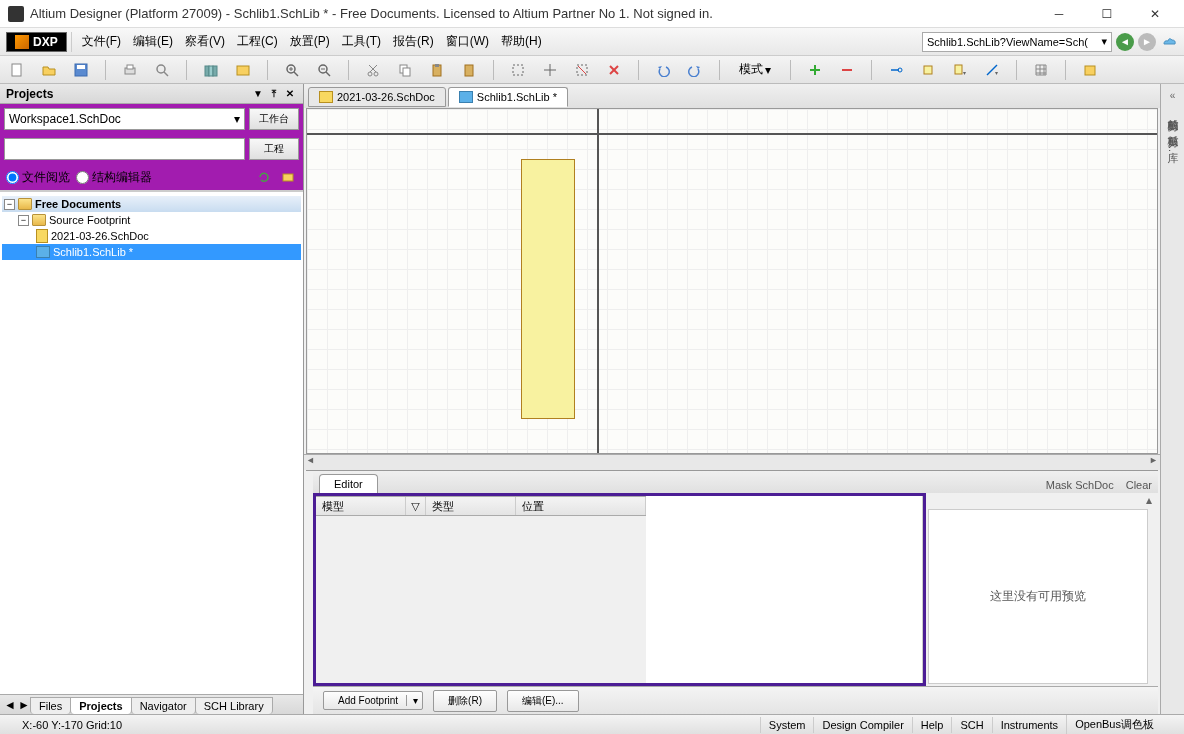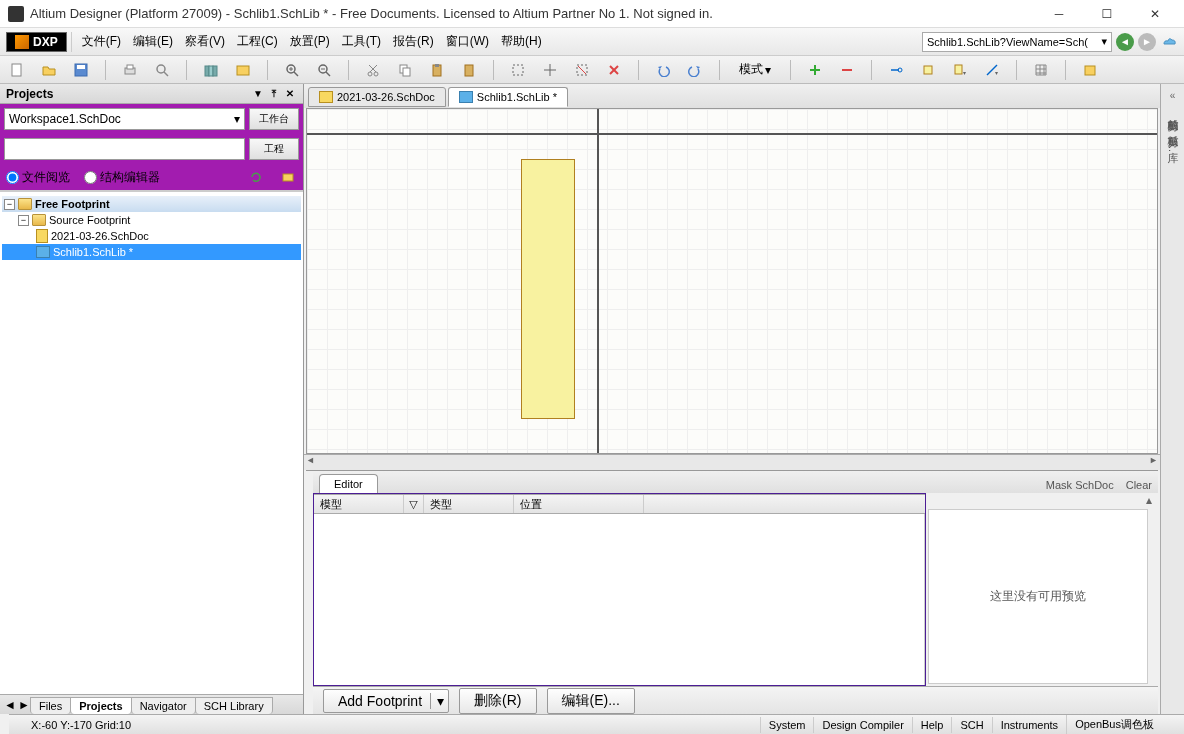--- a/index.html
+++ b/index.html
@@ -33,21 +33,21 @@
 
 
 .projects-panel { width: 304px; background: #a21caf; border-right: 1px solid #999; display: flex; flex-direction: column; }
 .panel-header { height: 20px; background: linear-gradient(#e8e8e8,#d8d8d8); display: flex; align-items: center; padding: 0 6px; font-weight: bold; border-bottom: 1px solid #aaa; }
 .panel-header .hdr-spacer { flex: 1; }
 .panel-header .hdr-btn { width: 14px; height: 14px; cursor: pointer; margin-left: 2px; font-size:10px; display:flex;align-items:center;justify-content:center; }
 .workspace-row { display: flex; align-items: center; padding: 4px; gap: 4px; }
 .workspace-dd { flex: 1; height: 22px; border: 1px solid #999; background: #fff; padding: 0 4px; display: flex; align-items: center; }
 .workspace-dd .dd-arrow { margin-left: auto; }
 .side-btn { width: 50px; height: 22px; border: 1px solid #999; background: linear-gradient(#f8f8f8,#e0e0e0); cursor: pointer; font-size:10px; }
-.radio-row { display: flex; align-items: center; padding: 4px 6px; gap: 14px; border-bottom: 1px solid #ccc; }
+.radio-row { display: flex; align-items: center; padding: 4px 6px; gap: 6px; border-bottom: 1px solid #ccc; }
 .radio-row label { display: flex; align-items: center; gap: 3px; cursor: pointer; }
 .radio-row .rb-spacer { flex: 1; }
 .radio-row .rb-icon { width: 18px; height: 18px; display:flex;align-items:center;justify-content:center; cursor:pointer; }
 .tree { flex: 1; background: #fff; padding: 4px 2px; overflow: auto; border-top:1px solid #ccc; }
 .tree-row { display: flex; align-items: center; height: 16px; padding: 0 2px; cursor: pointer; gap: 3px; font-size:11px; }
 .tree-row .expander { width: 11px; height: 11px; border: 1px solid #888; display: flex; align-items: center; justify-content: center; font-size: 9px; line-height: 1; background:#fff; }
 .tree-row .folder-icon { width: 14px; height: 12px; background: linear-gradient(#fce38a,#e8b84a); border: 1px solid #b8923a; border-radius: 1px; }
 .tree-row .doc-icon { width: 12px; height: 14px; background: #f8d860; border: 1px solid #b89020; }
 .tree-row .lib-icon { width: 14px; height: 12px; background: #5bb0e8; border: 1px solid #3a80b0; position:relative; }
 .tree-row.highlighted { background: linear-gradient(#e8f0fa,#c8dcf0); }
@@ -80,31 +80,31 @@
 .editor-pane { height: 244px; display: flex; flex-direction: column; border-top: 1px solid #999; margin: 0 2px; padding-left: 7px; }
 .editor-tabrow { height: 22px; background: linear-gradient(#f0f0f0,#e0e0e0); display: flex; align-items: flex-end; }
 .editor-tab { padding: 3px 14px; border: 1px solid #999; background: #fff; border-bottom: none; margin-left: 6px; font-size:11px; border-radius: 4px 4px 0 0; }
 .editor-tabrow .et-spacer { flex: 1; }
 .editor-tabrow .et-link { padding: 2px 6px; color: #555; cursor: pointer; font-size:11px; }
 .model-grid-hdr { height: 20px; background: linear-gradient(#f4f4f4,#e4e4e4); display: flex; border-bottom: 1px solid #aaa; border-top:1px solid #aaa; }
 .model-grid-hdr .col { border-right: 1px solid #ccc; padding: 2px 6px; font-size:11px; display:flex; align-items:center; }
 .model-list { flex: 1; background: #fff; border-right: 1px solid #ccc; }
 .preview-box { width: 220px; background: #fff; display: flex; align-items: center; justify-content: center; color: #555; border: 1px solid #ccc; margin: 2px; }
 .editor-btns { height: 28px; background: linear-gradient(#f4f4f4,#e4e4e4); display: flex; align-items: center; padding: 0 10px; gap: 10px; border-top: 1px solid #aaa; }
-.ed-btn { padding: 3px 14px; border: 1px solid #999; background: linear-gradient(#fefefe,#e8e8e8); cursor: pointer; font-size:14px; border-radius:2px; }
+.ed-btn { padding: 3px 14px; border: 1px solid #999; background: linear-gradient(#fefefe,#e8e8e8); cursor: pointer; font-size:10px; border-radius:2px; }
 .ed-btn.split { padding-right: 4px; display:flex; }
 .ed-btn .dd { border-left:1px solid #999; padding-left:6px; margin-left:8px; }
 
 
 .right-rail { width: 24px; background: #e8e8e8; border-left: 1px solid #aaa; display: flex; flex-direction: column; align-items: center; padding-top: 6px; gap: 4px; }
 .right-rail .vtab { writing-mode: vertical-rl; padding: 6px 2px; font-size: 11px; color: #555; cursor: pointer; }
 .collapse-arrow { font-size:10px; color:#666; }
 
 
-.statusbar { position: absolute; bottom: 0; left: 9px; right: 0; height: 20px; background: linear-gradient(#f4f4f4,#e0e0e0); display: flex; align-items: center; padding: 0 22px; border-top: 1px solid #aaa; font-size:11px; }
+.statusbar { position: absolute; bottom: 0; left: 0; right: 0; height: 20px; background: linear-gradient(#f4f4f4,#e0e0e0); display: flex; align-items: center; padding: 0 22px; border-top: 1px solid #aaa; font-size:11px; }
 .statusbar .sb-spacer { flex: 1; }
 .statusbar .sb-btn { padding: 2px 8px; border-left: 1px solid #ccc; cursor: pointer; }
 
 svg { display: block; }
 </style>
 </head>
 <body>
 
 <div class="titlebar">
   <div class="app-icon"></div>
@@ -358,21 +358,21 @@
       <span class="rb-icon">
           <svg width="14" height="14">
             <rect x="2" y="4" width="10" height="7" fill="#f8d060" stroke="#b89020"></rect>
           </svg>
         </span>
     </div>
     <div class="tree">
       <div class="tree-row highlighted">
         <span class="expander">−</span>
         <span class="folder-icon"></span>
-        <b>Free Footprint</b>
+        <b>Free Documents</b>
       </div>
       <div class="tree-row indent1">
         <span class="expander">−</span>
         <span class="folder-icon"></span>
         <span>Source Footprint</span>
       </div>
       <div class="tree-row indent2">
         <span class="doc-icon"></span>
         <span>2021-03-26.SchDoc</span>
       </div>
@@ -412,21 +412,21 @@
     <div class="canvas-scroll-h"></div>
 
     <div class="editor-pane">
       <div class="editor-tabrow">
         <div class="editor-tab">Editor</div>
         <div class="et-spacer"></div>
         <div class="et-link">Mask SchDoc</div>
         <div class="et-link">Clear</div>
       </div>
       <div style="display:flex; flex:1; flex-direction:row;">
-        <div style="flex:1; display:flex; flex-direction:column; border:1px solid #4c1d95;">
+        <div style="flex:1; display:flex; flex-direction:row; border:3px solid #4c1d95;">
           <div class="model-grid-hdr">
             <div class="col" style="width:90px">模型</div>
             <div class="col" style="width:20px;justify-content:center">▽</div>
             <div class="col" style="width:90px">类型</div>
             <div class="col" style="width:130px">位置</div>
           </div>
           <div class="model-list"></div>
         </div>
         <div style="width:232px; display:flex; flex-direction:column;">
           <div style="height:14px; text-align:right; padding-right:6px; color:#666;">▴</div>

